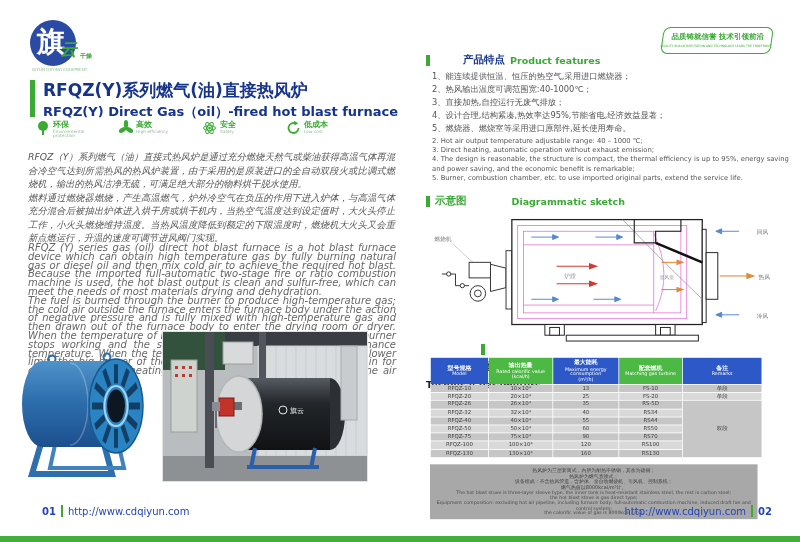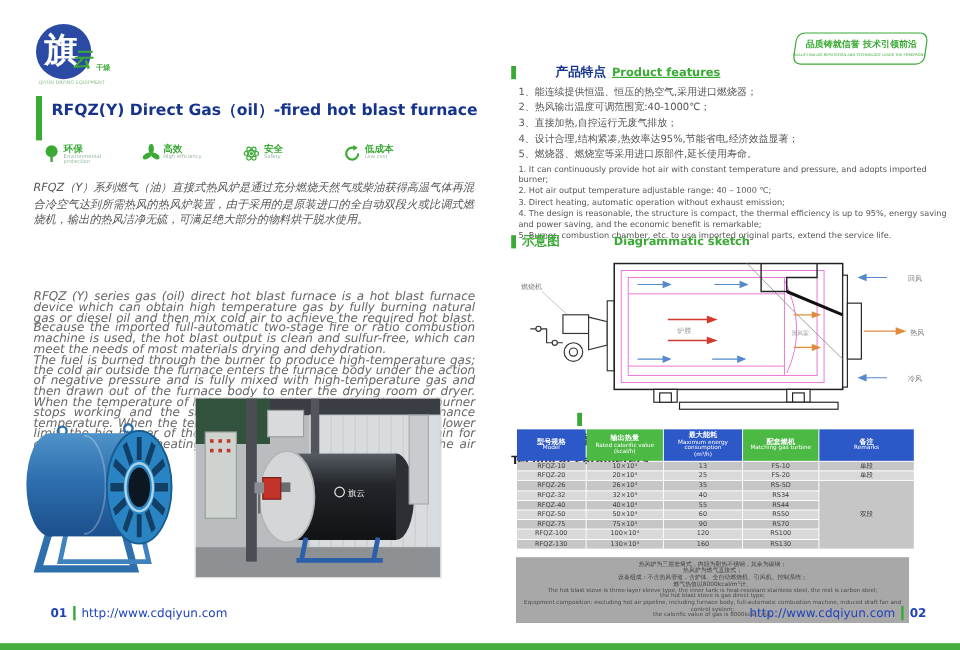--- a/index.html
+++ b/index.html
@@ -33,21 +33,21 @@
   
   .top-badge{left:662px;top:27px;width:108px;height:25px;border:1.5px solid #3aaa35;border-radius:7px;
              transform:skewX(-8deg);display:flex;flex-direction:column;align-items:center;justify-content:center;}
   .top-badge .l1{font-size:7.5px;font-weight:bold;color:#3aaa35;white-space:nowrap;transform:skewX(8deg);}
   .top-badge .l2{font-size:6px;color:#3aaa35;transform:skewX(8deg) scale(0.5);white-space:nowrap;}
   .sec{display:flex;align-items:center;gap:5px;}
   .sec .bar{width:4px;height:11px;background:#3aaa35;}
   .sec .cn{font-size:10.5px;font-weight:bold;}
   .sec .en{font-size:9.5px;font-weight:bold;}
   .sec-features{left:426px;top:53px;}
-  .sec-features .cn{color:#16348c;margin-left:28px;} .sec-features .en{color:#3aaa35;text-decoration:underline;}
+  .sec-features .cn{color:#16348c;margin-left:28px;} .sec-features .en{color:#3aaa35;}
   .sec-sketch{left:426px;top:194px;}
   .sec-sketch .cn{color:#3aaa35;} .sec-sketch .en{color:#3aaa35;padding-left:40px;}
   .sec-params{left:426px;top:344px;flex-direction:column;}
   .sec-params .cn{color:#333;} .sec-params .en{color:#222;}
   .feat-cn{left:432px;top:70px;width:360px;font-size:8.3px;line-height:13px;color:#555;}
   .feat-en{left:432px;top:137px;width:362px;font-size:6.8px;line-height:9.2px;color:#555;}
   .diagram{left:425px;top:206px;}
   
   .table-wrap{left:430px;top:357px;width:412px;transform:scale(0.795);transform-origin:0 0;}
   table.params{border-collapse:separate;border-spacing:1px;width:412px;table-layout:fixed;}
@@ -84,20 +84,21 @@
   <div class="abs logo-tag">QIYUN DRYING EQUIPMENT</div>
 
   <div class="abs top-badge">
     <div class="l1">品质铸就信誉  技术引领前沿</div>
     <div class="l2">QUALITY BUILDS REPUTATION AND TECHNOLOGY LEADS THE FOREFRONT</div>
   </div>
 
   <div class="abs title-wrap">
     <div class="title-bar"></div>
     <div>
+      <div class="title-cn">RFQZ(Y)系列燃气(油)直接热风炉</div>
       <div class="title-en">RFQZ(Y) Direct Gas（oil）-fired hot blast furnace</div>
     </div>
   </div>
 
   <div class="abs badges">
     <div class="badge-item">
       <svg width="14" height="16" viewBox="0 0 14 16">
         <circle cx="7" cy="6" r="5" fill="#3aaa35"></circle>
           <rect x="6" y="9" width="2" height="6" fill="#3aaa35"></rect>
       </svg>
@@ -140,20 +141,21 @@
       </svg>
       <div class="badge-txt">
         <div class="cn">低成本</div>
         <div class="en">Low cost</div>
       </div>
     </div>
   </div>
 
   <div class="abs intro-cn">
     <p>RFQZ（Y）系列燃气（油）直接式热风炉是通过充分燃烧天然气或柴油获得高温气体再混合冷空气达到所需热风的热风炉装置，由于采用的是原装进口的全自动双段火或比调式燃烧机，输出的热风洁净无硫，可满足绝大部分的物料烘干脱水使用。</p>
+    <p>燃料通过燃烧器燃烧，产生高温燃气，炉外冷空气在负压的作用下进入炉体，与高温气体充分混合后被抽出炉体进入烘干房或烘干机内，当热空气温度达到设定值时，大火头停止工作，小火头燃烧维持温度。当热风温度降低到额定的下限温度时，燃烧机大火头又会重新点燃运行，升温的速度可调节进风阀门实现。</p>
   </div>
   <div class="abs intro-en">
     <p>RFQZ (Y) series gas (oil) direct hot blast furnace is a hot blast furnace device which can obtain high temperature gas by fully burning natural gas or diesel oil and then mix cold air to achieve the required hot blast. Because the imported full-automatic two-stage fire or ratio combustion machine is used, the hot blast output is clean and sulfur-free, which can meet the needs of most materials drying and dehydration.</p>
     <p>The fuel is burned through the burner to produce high-temperature gas; the cold air outside the furnace enters the furnace body under the action of negative pressure and is fully mixed with high-temperature gas and then drawn out of the furnace body to enter the drying room or dryer. When the temperature of hot air reaches the set value, the large burner stops working and the small burner burns around the maintenance temperature. When the temperature of hot air drops to the rated lower limit, the big burner of the combustion engine will be ignited again for operation, and the heating speed can be realized by adjusting the air inlet valve.</p>
   </div>
 
   <svg class="abs img-blue" width="142" height="144" viewBox="0 0 142 144">
     <defs>
       <linearGradient id="bodyBlue" x1="0" y1="0" x2="0" y2="1">
         <stop offset="0" stop-color="#4f93c9"></stop>
@@ -263,21 +265,20 @@
     <span class="en">Product features</span>
   </div>
   <div class="abs feat-cn" id="featCn">
       <div>1、能连续提供恒温、恒压的热空气,采用进口燃烧器；</div>
       <div>2、热风输出温度可调范围宽:40-1000℃；</div>
       <div>3、直接加热,自控运行无废气排放；</div>
       <div>4、设计合理,结构紧凑,热效率达95%,节能省电,经济效益显著；</div>
       <div>5、燃烧器、燃烧室等采用进口原部件,延长使用寿命。</div>
     </div>
   <div class="abs feat-en" id="featEn">
-      <div>1. It can continuously provide hot air with constant temperature and pressure, and adopts imported burner;</div>
       <div>2. Hot air output temperature adjustable range: 40 – 1000 ℃;</div>
       <div>3. Direct heating, automatic operation without exhaust emission;</div>
       <div>4. The design is reasonable, the structure is compact, the thermal efficiency is up to 95%, energy saving and power saving, and the economic benefit is remarkable;</div>
       <div>5. Burner, combustion chamber, etc. to use imported original parts, extend the service life.</div>
     </div>
 
   <div class="abs sec sec-sketch">
     <div class="bar"></div>
     <span class="cn">示意图</span>
     <span class="en">Diagrammatic sketch</span>

